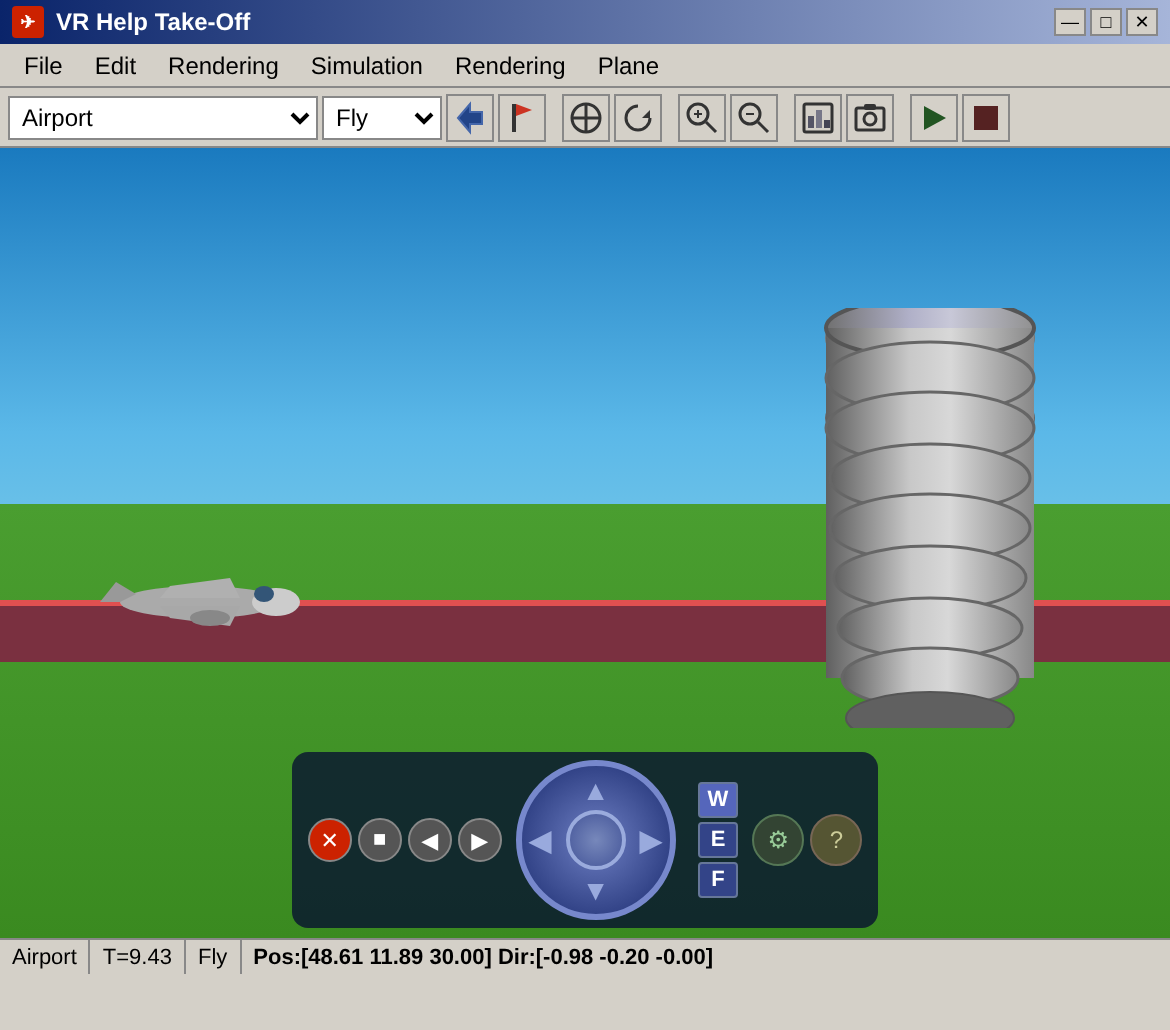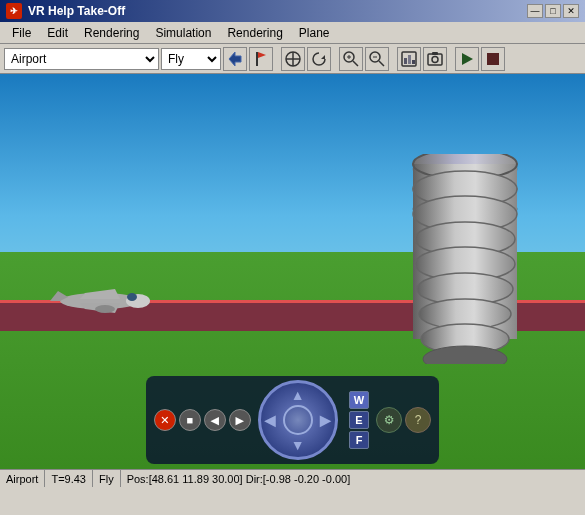--- a/index.html
+++ b/index.html
@@ -131,21 +131,21 @@
 
     
     #statusbar {
       display: flex; align-items: center; background: #d4d0c8;
       border-top: 1px solid #888; height: 18px; font-size: 11px;
     }
     .status-segment {
       padding: 0 6px; border-right: 1px solid #888; height: 100%;
       display: flex; align-items: center; white-space: nowrap;
     }
-    .status-segment:last-child { border-right: none; flex: 1; }
+    .status-segment:last-child { border-right: none; flex: 1; font-weight: bold; }
   </style>
 </head>
 <body>
 
 <div id="titlebar">
   <div class="title">
     <div class="title-icon">✈</div>
     <span>VR Help Take-Off</span>
   </div>
   <div class="win-buttons">

